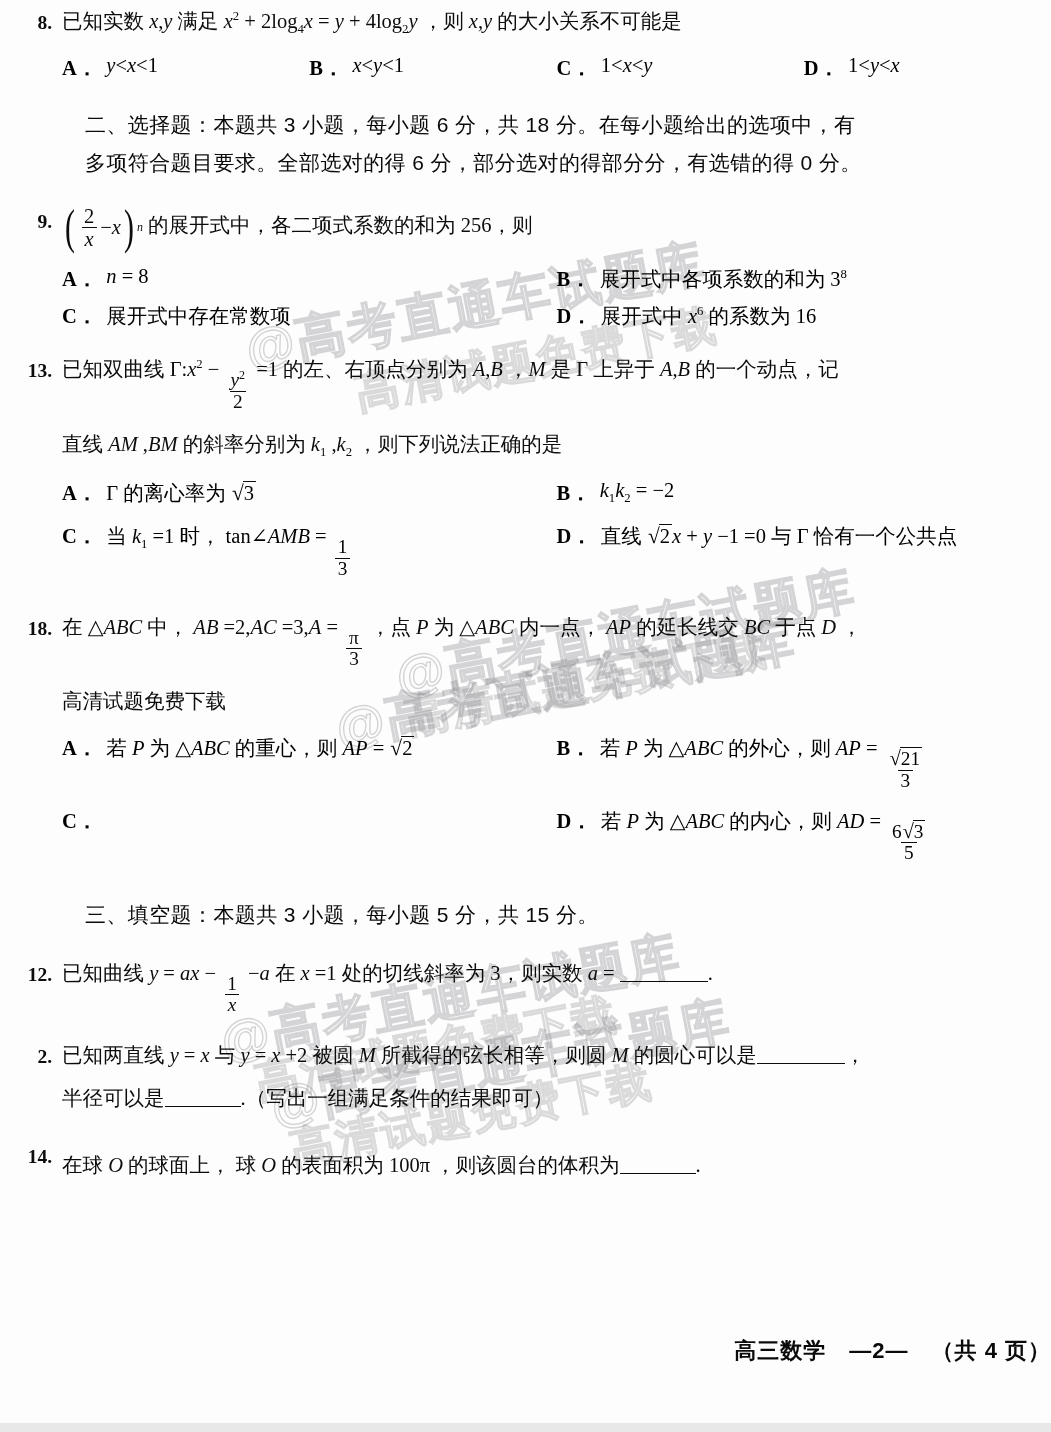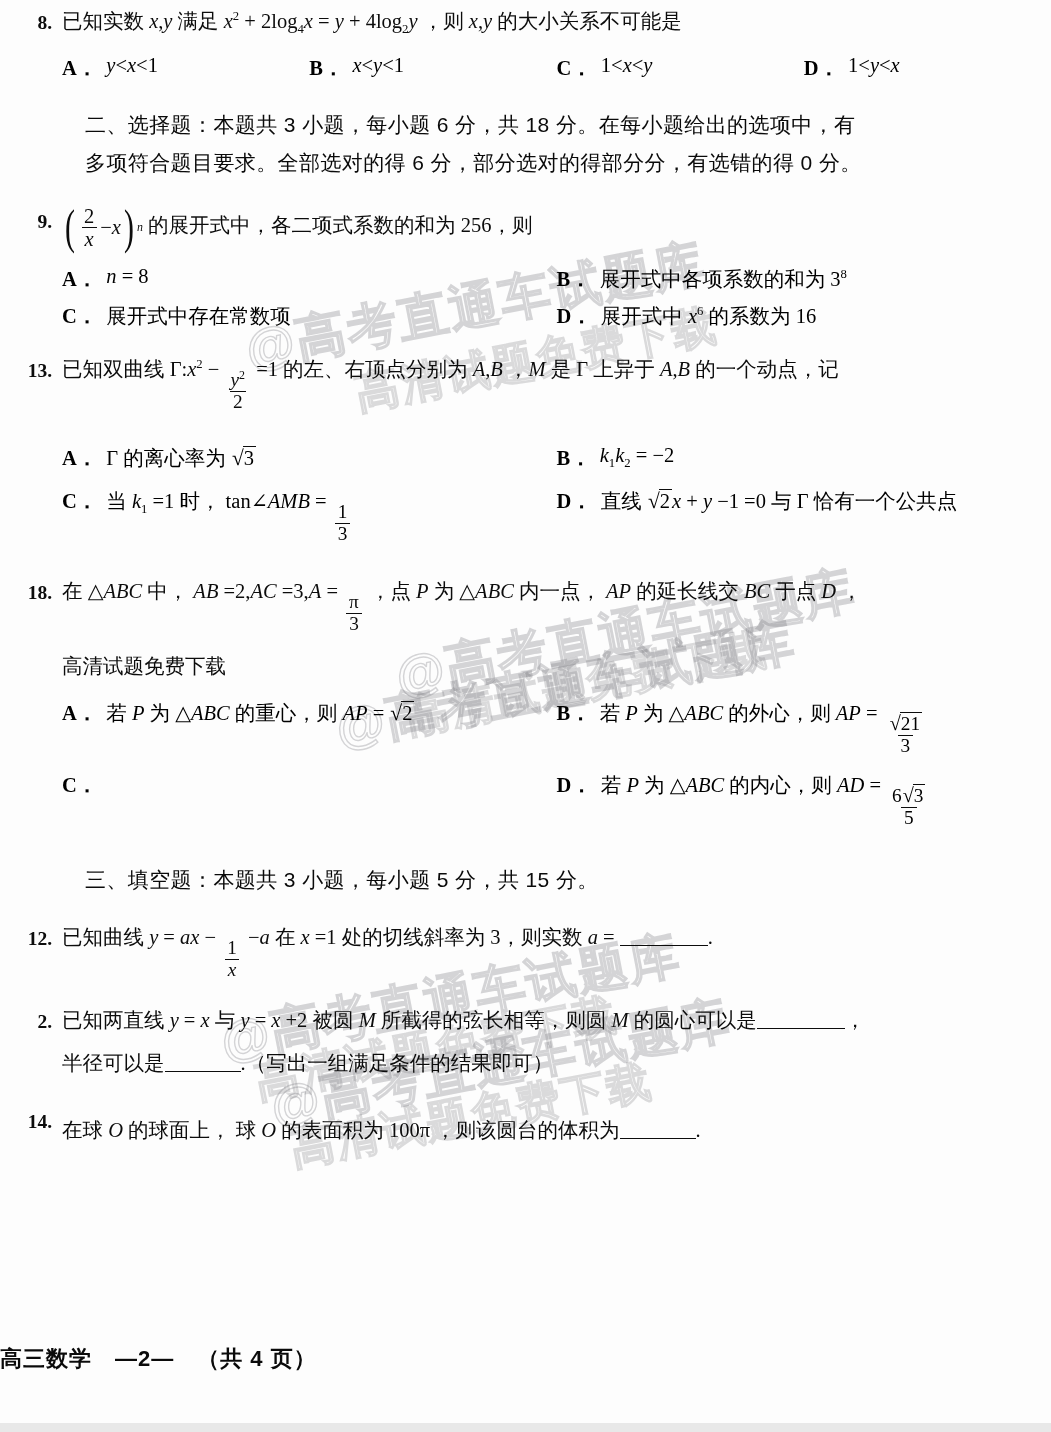--- a/index.html
+++ b/index.html
@@ -168,28 +168,27 @@
   .gap-s  { height: 15px; }
   .gap-m  { height: 24px; }
   .gap-l  { height: 32px; }
 
   
   .footer {
     position: absolute;
     left: 0;
     top: 1336px;
     width: 1051px;
-    text-align: left;
+    text-align: right;
     font-family: "Liberation Sans", "DejaVu Sans", sans-serif;
     font-weight: bold;
     font-size: 22px;
     color: #0a0a0a;
     letter-spacing: 1px;
     z-index: 3;
-    margin-top: 8px;
   }
 </style>
 </head>
 <body>
 
 <div class="page">
 
   <div class="wm-layer">
     <div class="wm" style="left:240px; top:318px; font-size:50px; transform: rotate(-11deg);">@高考直通车试题库</div>
     <div class="wm sub" style="left:350px; top:366px; font-size:44px; transform: rotate(-11deg);">高清试题免费下载</div>
@@ -289,20 +288,21 @@
     <div class="gap-m"></div>
 
     <div class="qrow">
       <div class="qnum">13.</div>
       <div class="qbody">
         <span class="qline">已知双曲线&nbsp;Γ:<span class="mi">x</span><sup>2</sup>&nbsp;−&nbsp;<span class="frac">
               <span class="num"><span class="mi">y</span><sup>2</sup></span>
               <span class="den mn">2</span>
             </span>&nbsp;=1 的左、右顶点分别为&nbsp;<span class="mi">A</span>,<span class="mi">B</span>&nbsp;，<span class="mi">M</span>&nbsp;是&nbsp;Γ&nbsp;上异于&nbsp;<span class="mi">A</span>,<span class="mi">B</span>&nbsp;的一个动点，记</span>
         <span style="display:block;height:14px;"></span>
+        <span class="qline">直线&nbsp;<span class="mi">AM</span>&nbsp;,<span class="mi">BM</span>&nbsp;的斜率分别为&nbsp;<span class="mi">k</span><sub>1</sub>&nbsp;,<span class="mi">k</span><sub>2</sub>&nbsp;，则下列说法正确的是</span>
       </div>
     </div>
 
     <div class="gap-s"></div>
 
     <div class="opts two">
       <div class="opt">
         <span class="opt-letter">A．</span>
         <span>Γ 的离心率为&nbsp;<span class="sqrt"><span class="rad">√</span><span class="body">3</span></span></span>
       </div>

